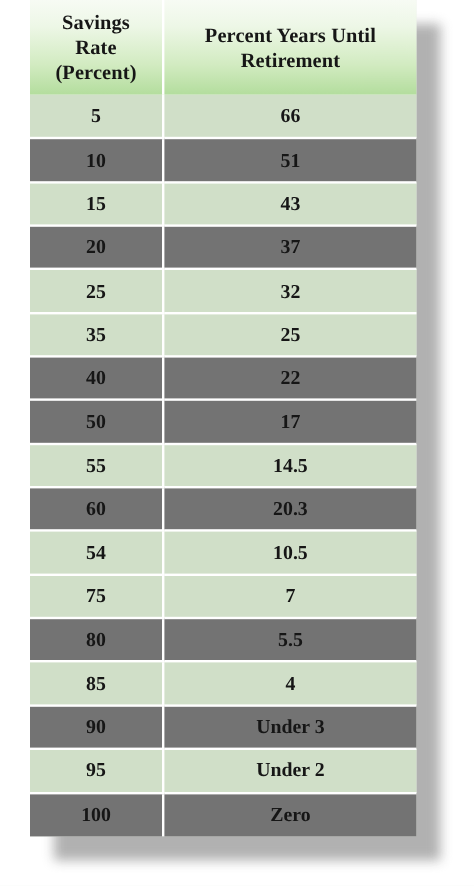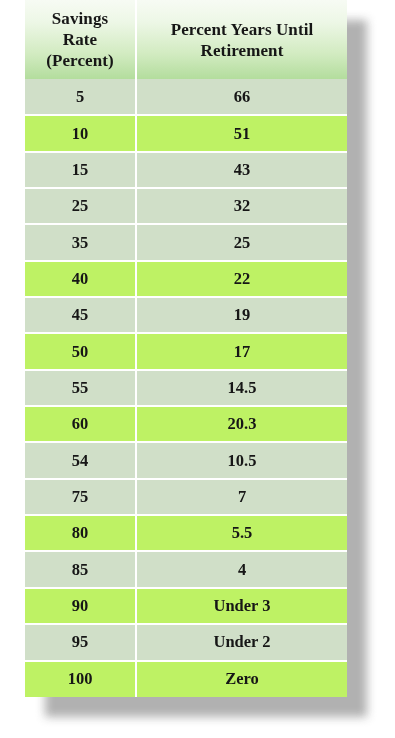--- a/index.html
+++ b/index.html
@@ -68,21 +68,21 @@
     padding-bottom: 2px;
   }
   thead th.head-years {
     padding-bottom: 20px;
   }
   .head-line { display: block; }
 
   
   tbody tr { height: 30.9px; }
   tbody tr.row-dark  td { background: #d0dfc8; }
-  tbody tr.row-light td { background: #bef264; }
+  tbody tr.row-light td { background: #737373; }
 
   tbody td {
     font-size: 16.5px;
     border-bottom: 2px solid #ffffff;
   }
   tbody td.cell-rate {
     border-right: 2px solid #ffffff;
   }
   tbody tr:last-child td {
     border-bottom: none;
@@ -117,35 +117,35 @@
         <td class="cell-years">66</td>
       </tr>
       <tr class="row-light">
         <td class="cell-rate">10</td>
         <td class="cell-years">51</td>
       </tr>
       <tr class="row-dark">
         <td class="cell-rate">15</td>
         <td class="cell-years">43</td>
       </tr>
+      <tr class="row-light">
+        <td class="cell-rate">20</td>
+        <td class="cell-years">37</td>
+      </tr>
       <tr class="row-dark">
         <td class="cell-rate">25</td>
         <td class="cell-years">32</td>
       </tr>
       <tr class="row-dark">
         <td class="cell-rate">35</td>
         <td class="cell-years">25</td>
       </tr>
       <tr class="row-light">
         <td class="cell-rate">40</td>
         <td class="cell-years">22</td>
-      </tr>
-      <tr class="row-dark">
-        <td class="cell-rate">45</td>
-        <td class="cell-years">19</td>
       </tr>
       <tr class="row-light">
         <td class="cell-rate">50</td>
         <td class="cell-years">17</td>
       </tr>
       <tr class="row-dark">
         <td class="cell-rate">55</td>
         <td class="cell-years">14.5</td>
       </tr>
       <tr class="row-light">

